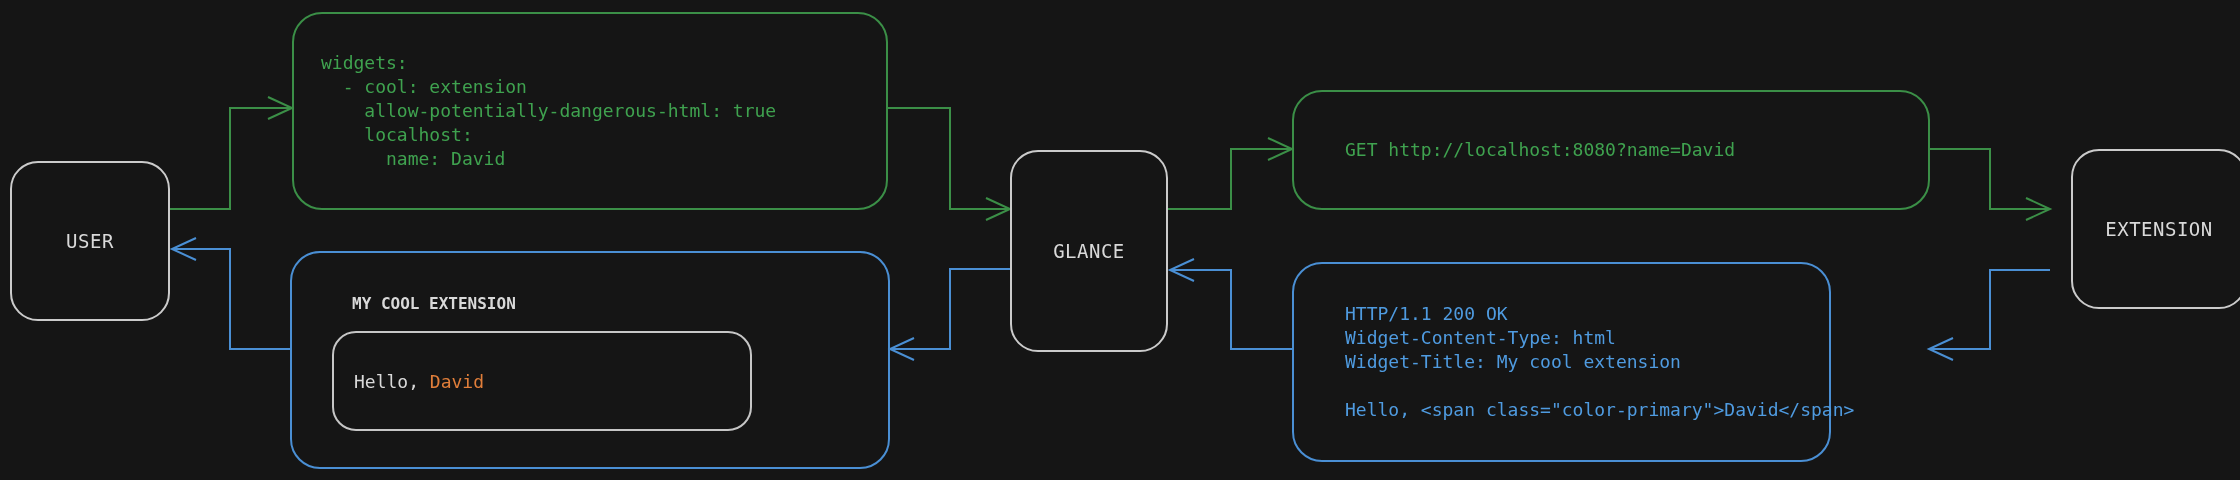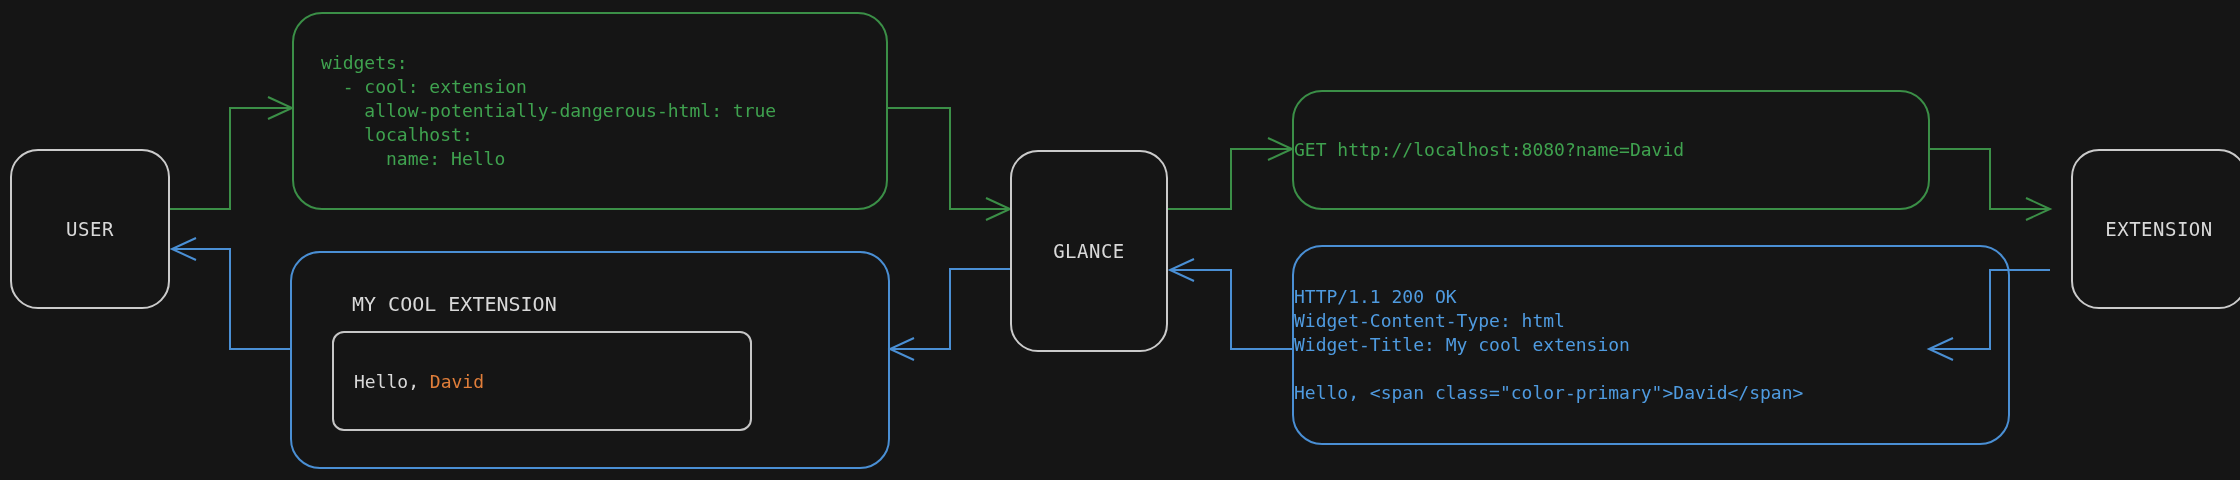--- a/index.html
+++ b/index.html
@@ -17,60 +17,61 @@
 
   .node {
     position: absolute;
     border: 2px solid var(--node-border, #cbcbcb);
     border-radius: 28px;
     box-sizing: border-box;
     display: flex; align-items: center; justify-content: center;
     color: var(--text, #d9d9d9);
     font-size: 19px; letter-spacing: 0.5px;
   }
-  #node-user      { left: 10px;   top: 149px; width: 160px; height: 160px; }
+  #node-user      { left: 10px;   top: 161px; width: 160px; height: 160px; }
   #node-glance    { left: 1010px; top: 150px; width: 158px; height: 202px; }
   #node-extension { left: 2050px; top: 149px; width: 176px; height: 160px; margin-left: 21px; }
 
   .codebox {
     position: absolute;
     box-sizing: border-box;
     border: 2px solid;
     border-radius: 30px;
   }
   .codebox.green { border-color: var(--green, #3b8f47); }
   .codebox.blue  { border-color: var(--blue, #4a8fd4); }
 
   #box-config   { left: 292px;  top: 12px;  width: 596px; height: 198px; }
   #box-request  { left: 1292px; top: 90px;  width: 638px; height: 120px; }
-  #box-response { left: 1292px; top: 245px; width: 718px; height: 200px; }
+  #box-response { left: 1292px; top: 262px; width: 539px; height: 200px; }
   #box-widget   { left: 290px;  top: 251px; width: 600px; height: 218px; }
 
   .code {
     position: absolute; inset: 0;
     display: flex; flex-direction: column; justify-content: center;
     font-size: 18px; line-height: 24px;
   }
   .code .code-line { white-space: pre; min-height: 24px; }
   .pad-config { padding-left: 27px; }
-  .pad-http   { }
+  .pad-http   { padding-left: 51px; }
   .green-text { color: var(--green-text, #3fa24f); }
   .blue-text  { color: var(--blue-text, #4f9be0); }
 
   .widget-title {
     position: absolute; left: 60px; top: 39px;
-    font-size: 20px; line-height: 24px; white-space: pre;
+    font-size: 16px; line-height: 24px; white-space: pre;
     color: var(--text, #d9d9d9);
+    font-weight: bold;
   }
   .widget-inner {
     position: absolute; left: 40px; top: 78px;
     width: 420px; height: 100px;
     box-sizing: border-box;
     border: 2px solid var(--inner-border, #c6c6c6);
-    border-radius: 12px;
+    border-radius: 24px;
     display: flex; align-items: center;
     padding-left: 20px;
     font-size: 18px; white-space: pre;
     color: var(--text, #d9d9d9);
   }
   .orange { color: var(--orange, #e07e3a); }
 </style>
 </head>
 <body>
 
@@ -128,21 +129,21 @@
   <div class="node" id="node-extension">
     <span>EXTENSION</span>
   </div>
 
   <div class="codebox green" id="box-config">
     <div class="code pad-config green-text">
       <div class="code-line">widgets:</div>
       <div class="code-line">  - cool: extension</div>
       <div class="code-line">    allow-potentially-dangerous-html: true</div>
       <div class="code-line">    localhost:</div>
-      <div class="code-line">      name: Hello</div>
+      <div class="code-line">      name: David</div>
     </div>
   </div>
 
   <div class="codebox green" id="box-request">
     <div class="code pad-http green-text">
       <div class="code-line">GET http://localhost:8080?name=David</div>
     </div>
   </div>
 
   <div class="codebox blue" id="box-response">

